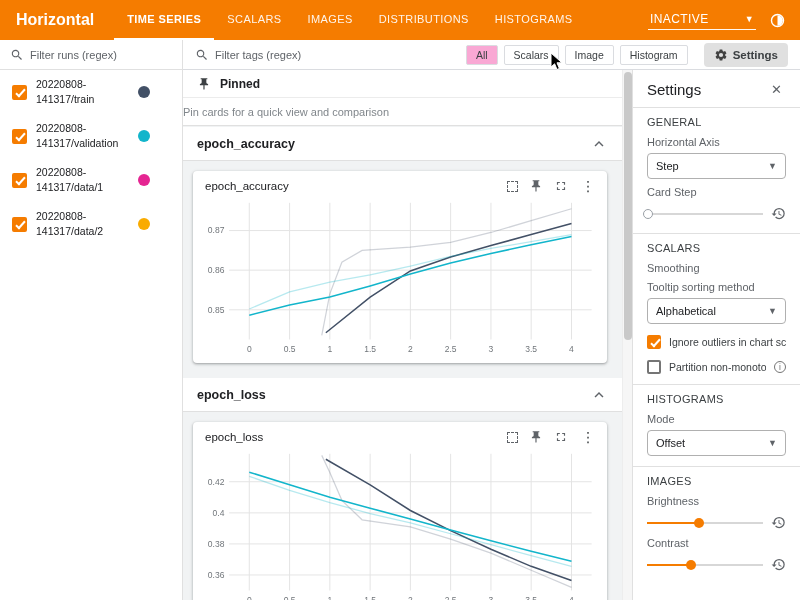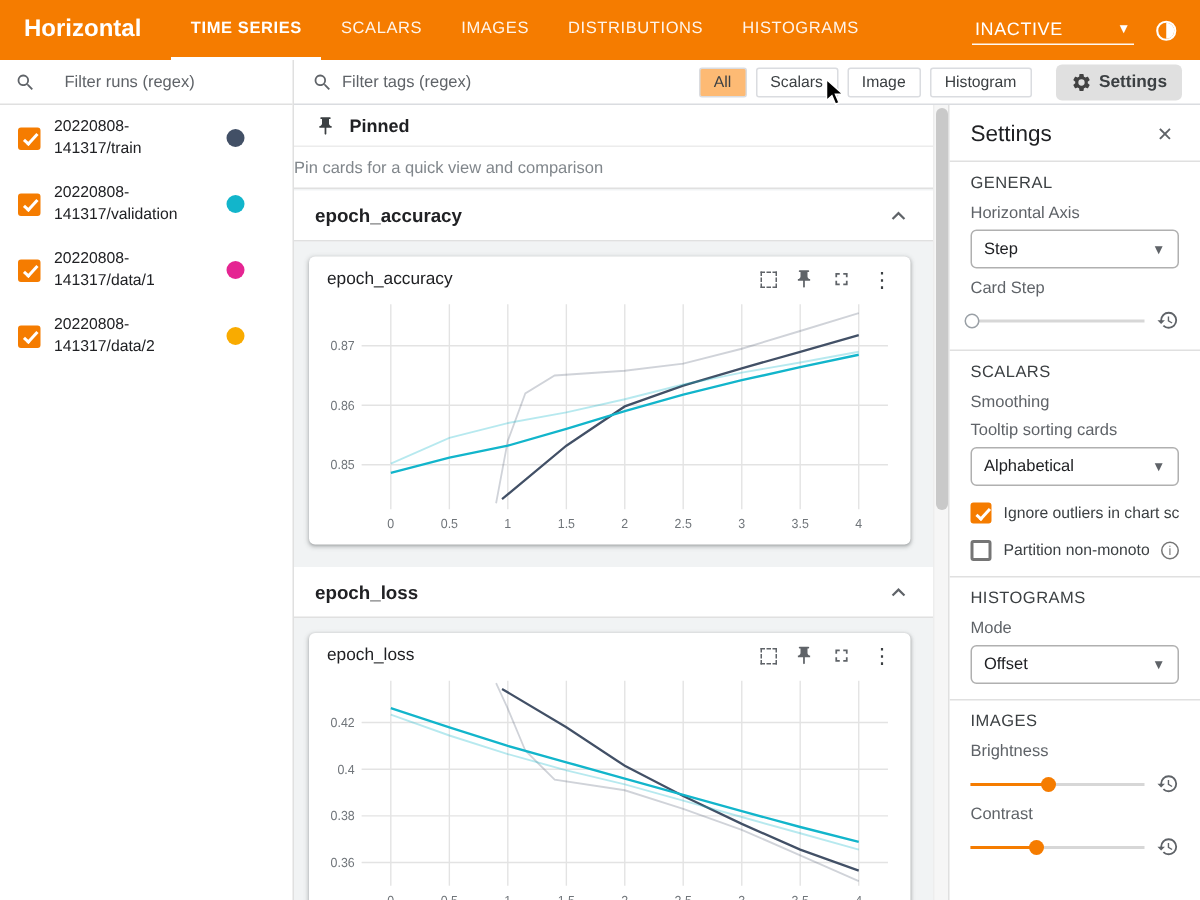--- a/index.html
+++ b/index.html
@@ -24,21 +24,21 @@
   .content{flex:1;display:flex;min-height:0}
   .sidebar{flex:0 0 165px;background:#fff;border-right:1px solid #e0e0e0;display:flex;flex-direction:column}
   .right-area{flex:1;display:flex;flex-direction:column;min-width:0}
   .lower{flex:1;display:flex;min-height:0}
   .cards-area{flex:1;background:#f1f3f4;min-width:0;overflow:hidden}
   .vscrollbar{flex:0 0 10px;background:#f6f6f6;border-left:1px solid #ededed}
   .vscrollbar .thumb{width:8px;margin:2px auto 0;height:268px;background:#c9c9c9;border-radius:4px}
   .settings-panel{flex:0 0 168px;background:#fff;border-left:1px solid #e0e0e0;overflow:hidden}
 
   
-  .search-row{flex:0 0 30px;display:flex;align-items:center;gap:19px;padding:0 10px;border-bottom:1px solid #e0e0e0}
+  .search-row{flex:0 0 30px;display:flex;align-items:center;gap:6px;padding:0 10px;border-bottom:1px solid #e0e0e0}
   .sicon{width:14px;height:14px;fill:#5f6368;flex:0 0 auto}
   .search-row input{border:none;outline:none;flex:1;min-width:0;font-size:11px;
     font-family:"Liberation Sans",sans-serif;color:#202124}
   .search-row input::placeholder{color:#5f6368}
   .run-header-row{min-height:38px;display:flex;align-items:center;gap:9px;padding:0 10px 0 12px;border-bottom:1px solid #eee}
   .run-col-label{font-size:12px;flex:1}
   .micon{width:16px;height:16px;fill:#424242}
   .side-right{margin-right:22px}
   .run-row{min-height:44px;display:flex;align-items:center;gap:9px;padding:5px 10px 5px 12px}
   .run-name{flex:1;font-size:10.5px;line-height:1.4;word-break:break-all}
@@ -54,21 +54,21 @@
 
   
   .tags-toolbar{flex:0 0 30px;background:#fff;border-bottom:1px solid #dadce0;
     display:flex;align-items:center;gap:6px;padding:0 12px}
   .tags-toolbar input{border:none;outline:none;flex:1;min-width:0;font-size:11px;
     font-family:"Liberation Sans",sans-serif}
   .tags-toolbar input::placeholder{color:#5f6368}
   .chip{height:20px;padding:0 9px;font-size:10.5px;color:#3c4043;background:#fff;
     border:1px solid #dadce0;border-radius:2px;cursor:pointer;
     font-family:"Liberation Sans",sans-serif}
-  .chip.selected{background:#fdba74}
+  .chip.selected{background:#f9a8d4}
   .settings-btn{margin-left:10px;height:24px;display:flex;align-items:center;gap:5px;
     background:#e0e0e0;border:none;border-radius:4px;padding:0 10px;cursor:pointer;
     font-size:11.5px;font-weight:bold;color:#3c4043;font-family:"Liberation Sans",sans-serif}
   .settings-btn .micon{width:14px;height:14px}
 
   
   .pinned-bar{height:28px;background:#fff;border-bottom:1px solid #ececec;
     display:flex;align-items:center;gap:9px;padding:0 14px}
   .pinned-bar .micon{width:14px;height:14px;fill:#3c4043}
   .pinned-title{font-size:12px;font-weight:bold}
@@ -347,21 +347,21 @@
               <svg class="reset" viewBox="0 0 24 24">
                 <path d="M13 3a9 9 0 0 0-9 9H1l3.89 3.89.07.14L9 12H6c0-3.87 3.13-7 7-7s7 3.13 7 7-3.13 7-7 7c-1.93 0-3.68-.79-4.94-2.06l-1.42 1.42A8.95 8.95 0 0 0 13 21a9 9 0 0 0 0-18zm-1 5v5l4.28 2.54.72-1.21-3.5-2.08V8H12z"></path>
               </svg>
             </div>
           </div>
           <hr class="sp-div">
 
           <div class="sp-section">
             <div class="sp-heading">SCALARS</div>
             <div class="sp-label">Smoothing</div>
-            <div class="sp-label">Tooltip sorting cards</div>
+            <div class="sp-label">Tooltip sorting method</div>
             <div class="select">
               <span>Alphabetical</span>
               <span class="caret">▼</span>
             </div>
             <div class="check-row">
               <span class="checkbox small checked"></span>
               <span class="check-label">Ignore outliers in chart scaling</span>
             </div>
             <div class="check-row">
               <span class="checkbox small"></span>

